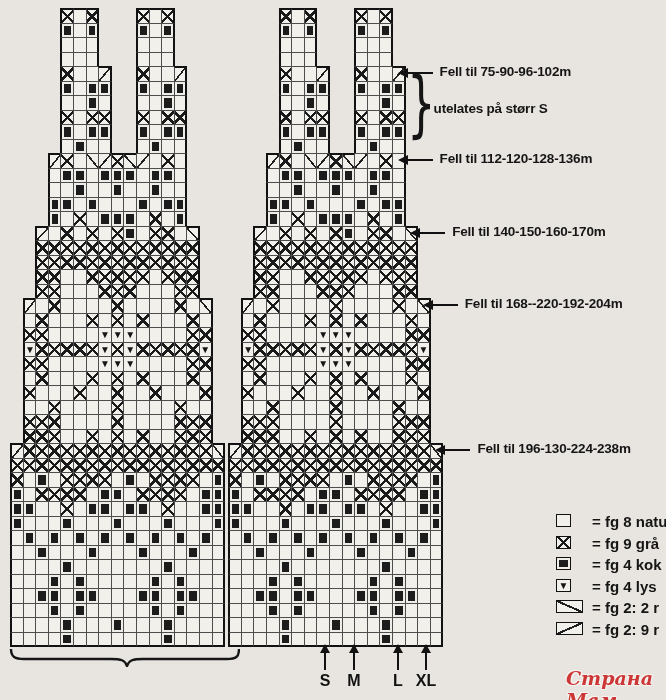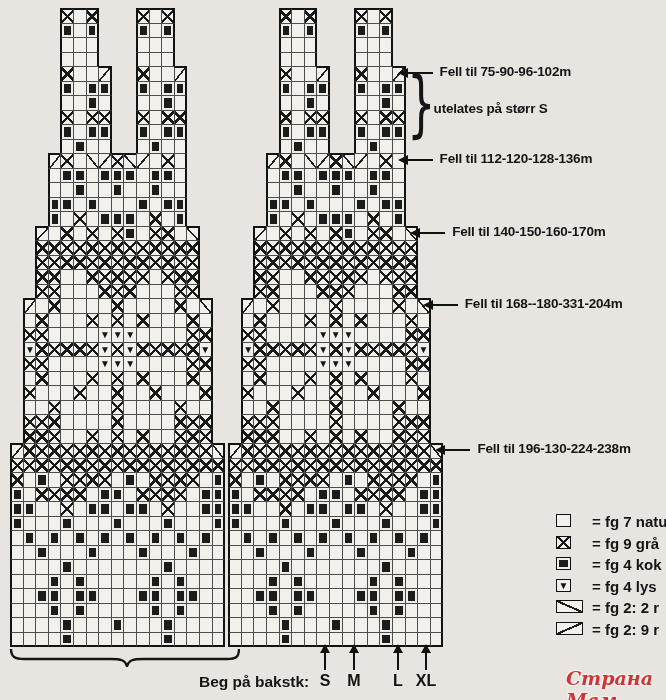--- a/index.html
+++ b/index.html
@@ -1226,29 +1226,29 @@
   <div id="annotations">
       <div class="anno-arrow" style="left: 406.6px; top: 72.25px;"></div>
       <span class="anno-text" style="left: 439.6px; top: 64.25px;">Fell til 75-90-96-102m</span>
       <div class="anno-brace" style="left: 406.6px; top: 74.5px; height: 58px; font-size: 72.5px; line-height: 59.16px;">}</div>
       <span class="anno-text" style="left: 433.6px; top: 100.5px;">utelates på størr S</span>
       <div class="anno-arrow" style="left: 406.6px; top: 159.25px;"></div>
       <span class="anno-text" style="left: 439.6px; top: 151.25px;">Fell til 112-120-128-136m</span>
       <div class="anno-arrow" style="left: 419.2px; top: 231.75px;"></div>
       <span class="anno-text" style="left: 452.2px; top: 223.75px;">Fell til 140-150-160-170m</span>
       <div class="anno-arrow" style="left: 431.8px; top: 304.25px;"></div>
-      <span class="anno-text" style="left: 464.8px; top: 296.25px;">Fell til 168--180-331-204m</span>
+      <span class="anno-text" style="left: 464.8px; top: 296.25px;">Fell til 168--220-192-204m</span>
       <div class="anno-arrow" style="left: 444.4px; top: 449.25px;"></div>
       <span class="anno-text" style="left: 477.4px; top: 441.25px;">Fell til 196-130-224-238m</span>
     </div>
 
   <div id="legend">
       <div class="legend-item" style="top: 0px;">
         <span class="sym c " style="position: absolute;"></span>
-        <span class="lab">= fg 7 natu</span>
+        <span class="lab">= fg 8 natu</span>
       </div>
       <div class="legend-item" style="top: 21.5px;">
         <span class="sym c x" style="position: absolute;"></span>
         <span class="lab">= fg 9 grå</span>
       </div>
       <div class="legend-item" style="top: 43px;">
         <span class="sym c f" style="position: absolute;"></span>
         <span class="lab">= fg 4 kok</span>
       </div>
       <div class="legend-item" style="top: 64.5px;">
@@ -1262,21 +1262,20 @@
       <div class="legend-item" style="top: 107.5px;">
         <span class="sym c d2 wide" style="position: absolute;"></span>
         <span class="lab">= fg 2: 9 r</span>
       </div>
     </div>
 
   <svg id="rapport-brace" width="232" height="20" viewBox="0 0 232 20">
     <path d="M3,2 C3,10 7,12 16,12 L103,12 C113,12 117,13 119,19 C121,13 125,12 135,12 L219,12 C228,12 231,10 231,2" fill="none" stroke="#161616" stroke-width="2.4"></path>
   </svg>
 
-  <div id="beg-label">Beg på bakstk:</div>
   <div id="size-marks">
       <div class="size-arrow" style="left: 324px;"></div>
       <div class="size-label" style="left: 312px;">S</div>
       <div class="size-arrow" style="left: 353px;"></div>
       <div class="size-label" style="left: 341px;">M</div>
       <div class="size-arrow" style="left: 397px;"></div>
       <div class="size-label" style="left: 385px;">L</div>
       <div class="size-arrow" style="left: 425px;"></div>
       <div class="size-label" style="left: 413px;">XL</div>
     </div>

